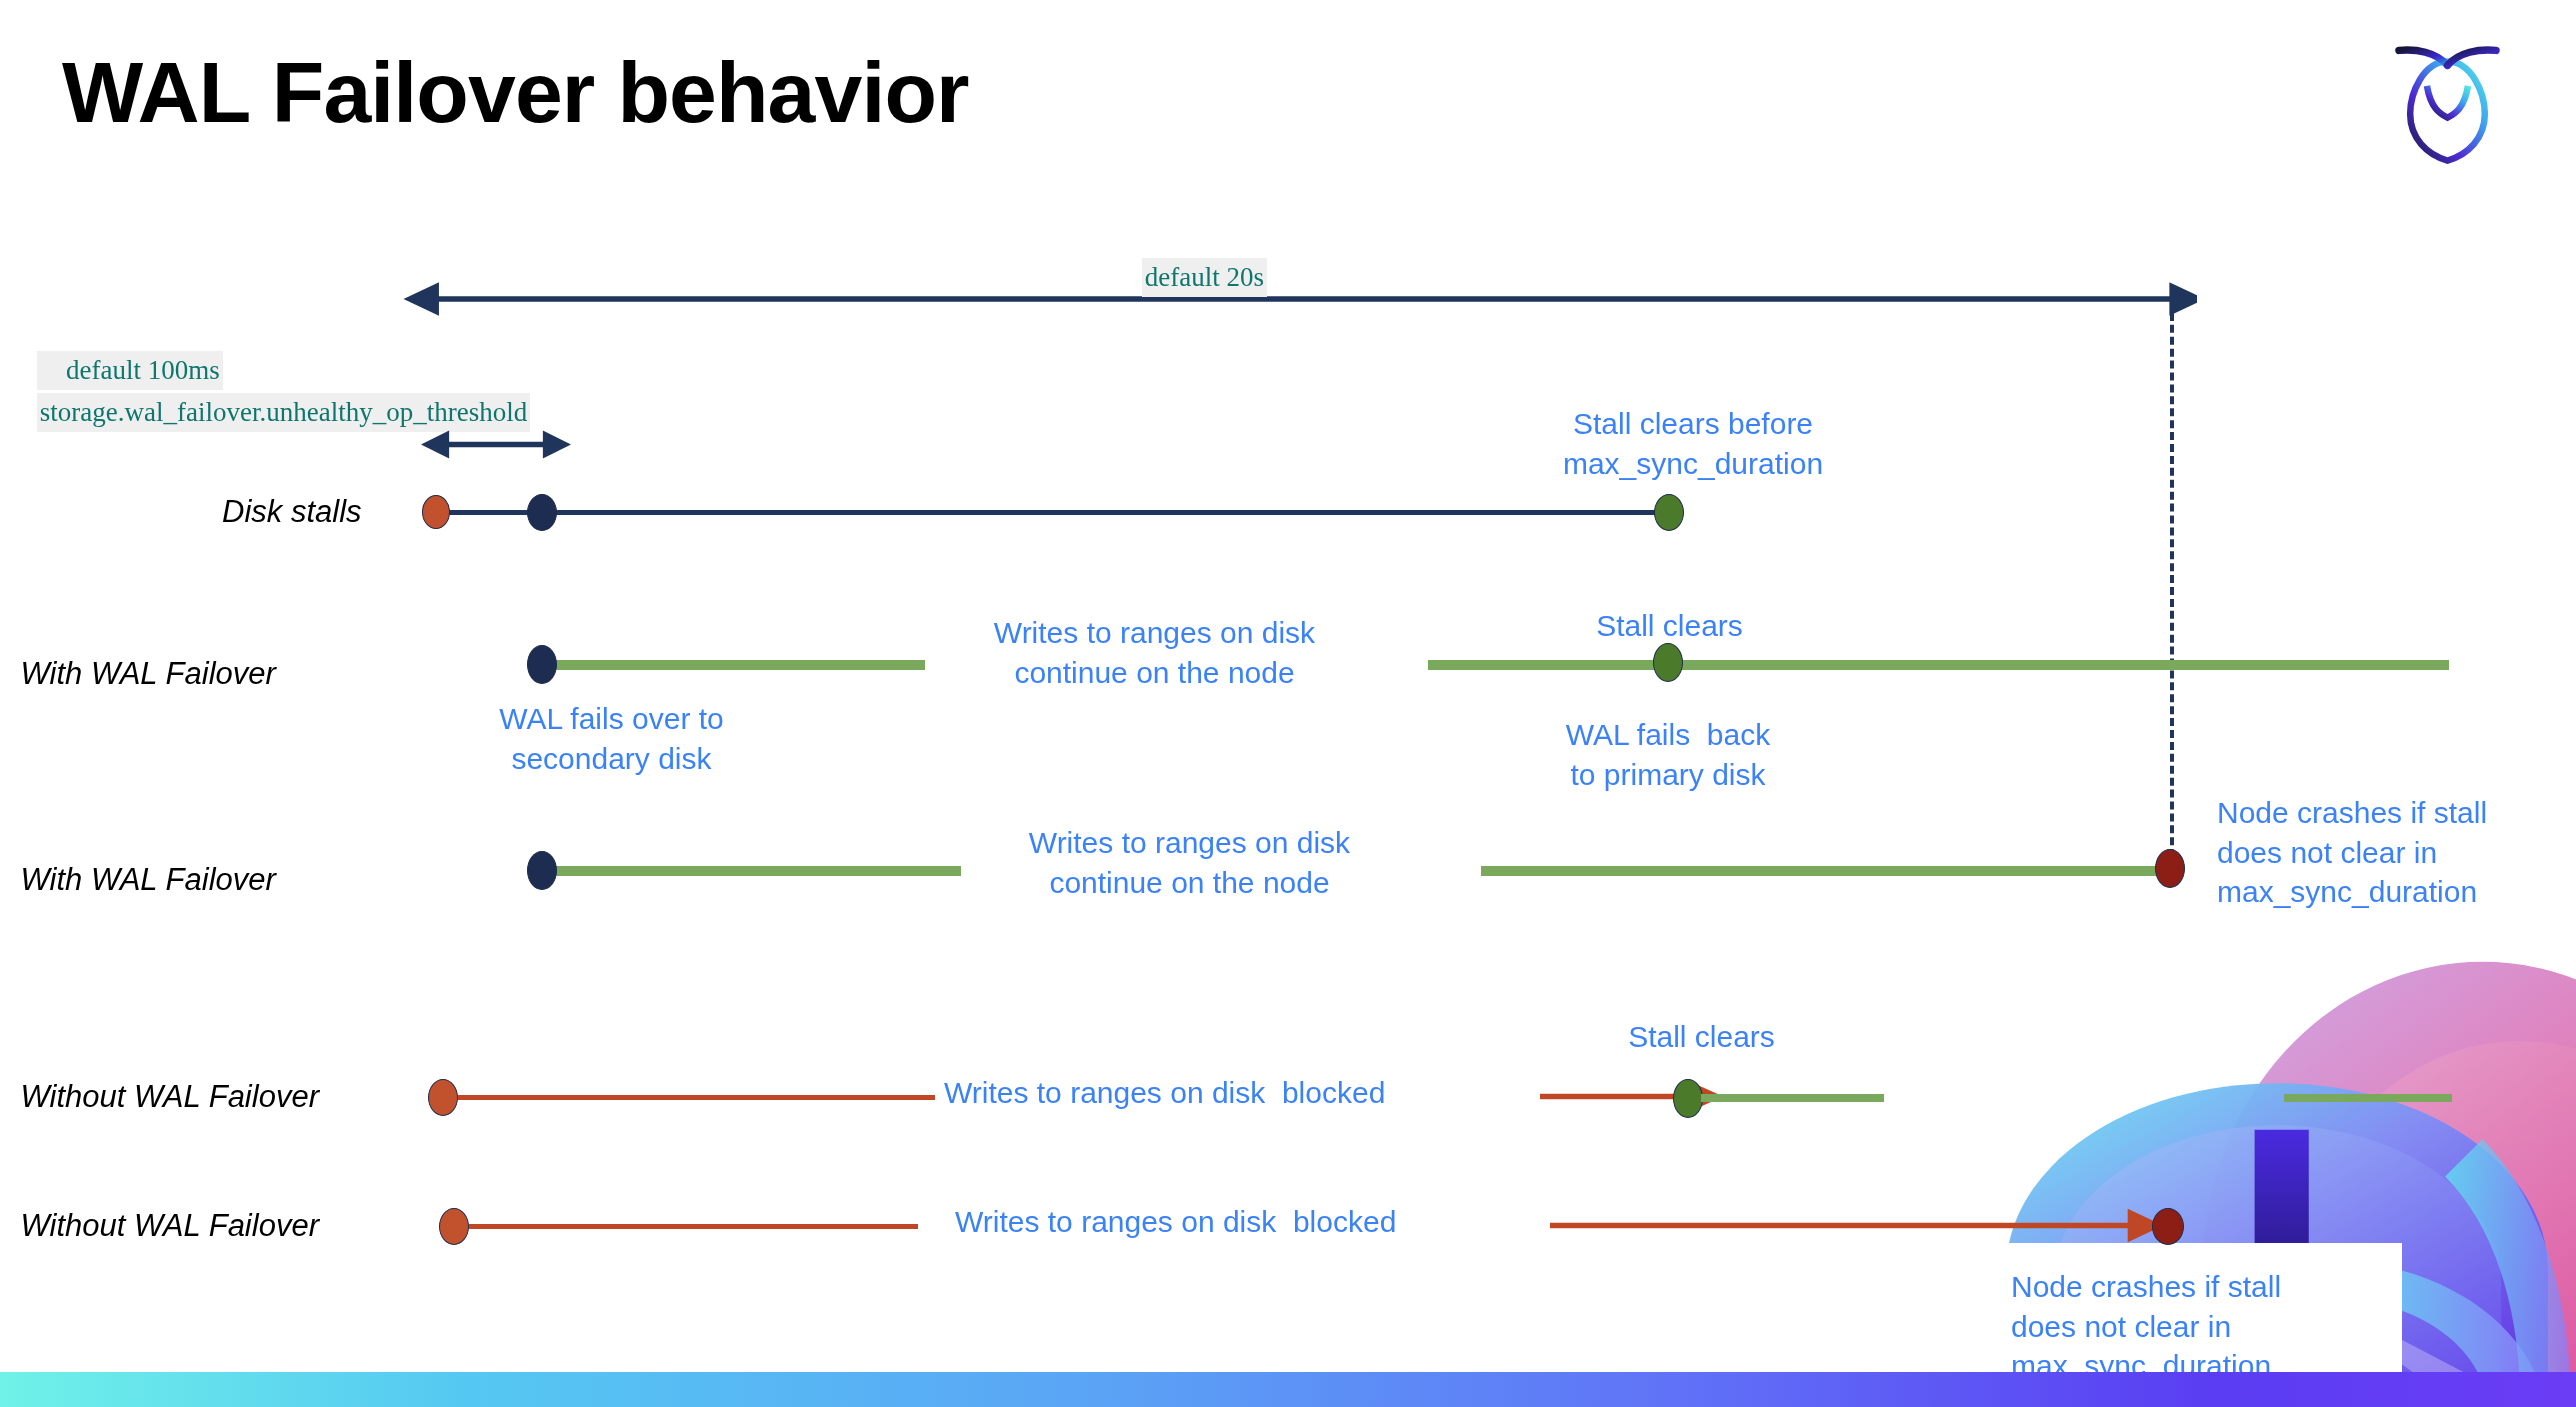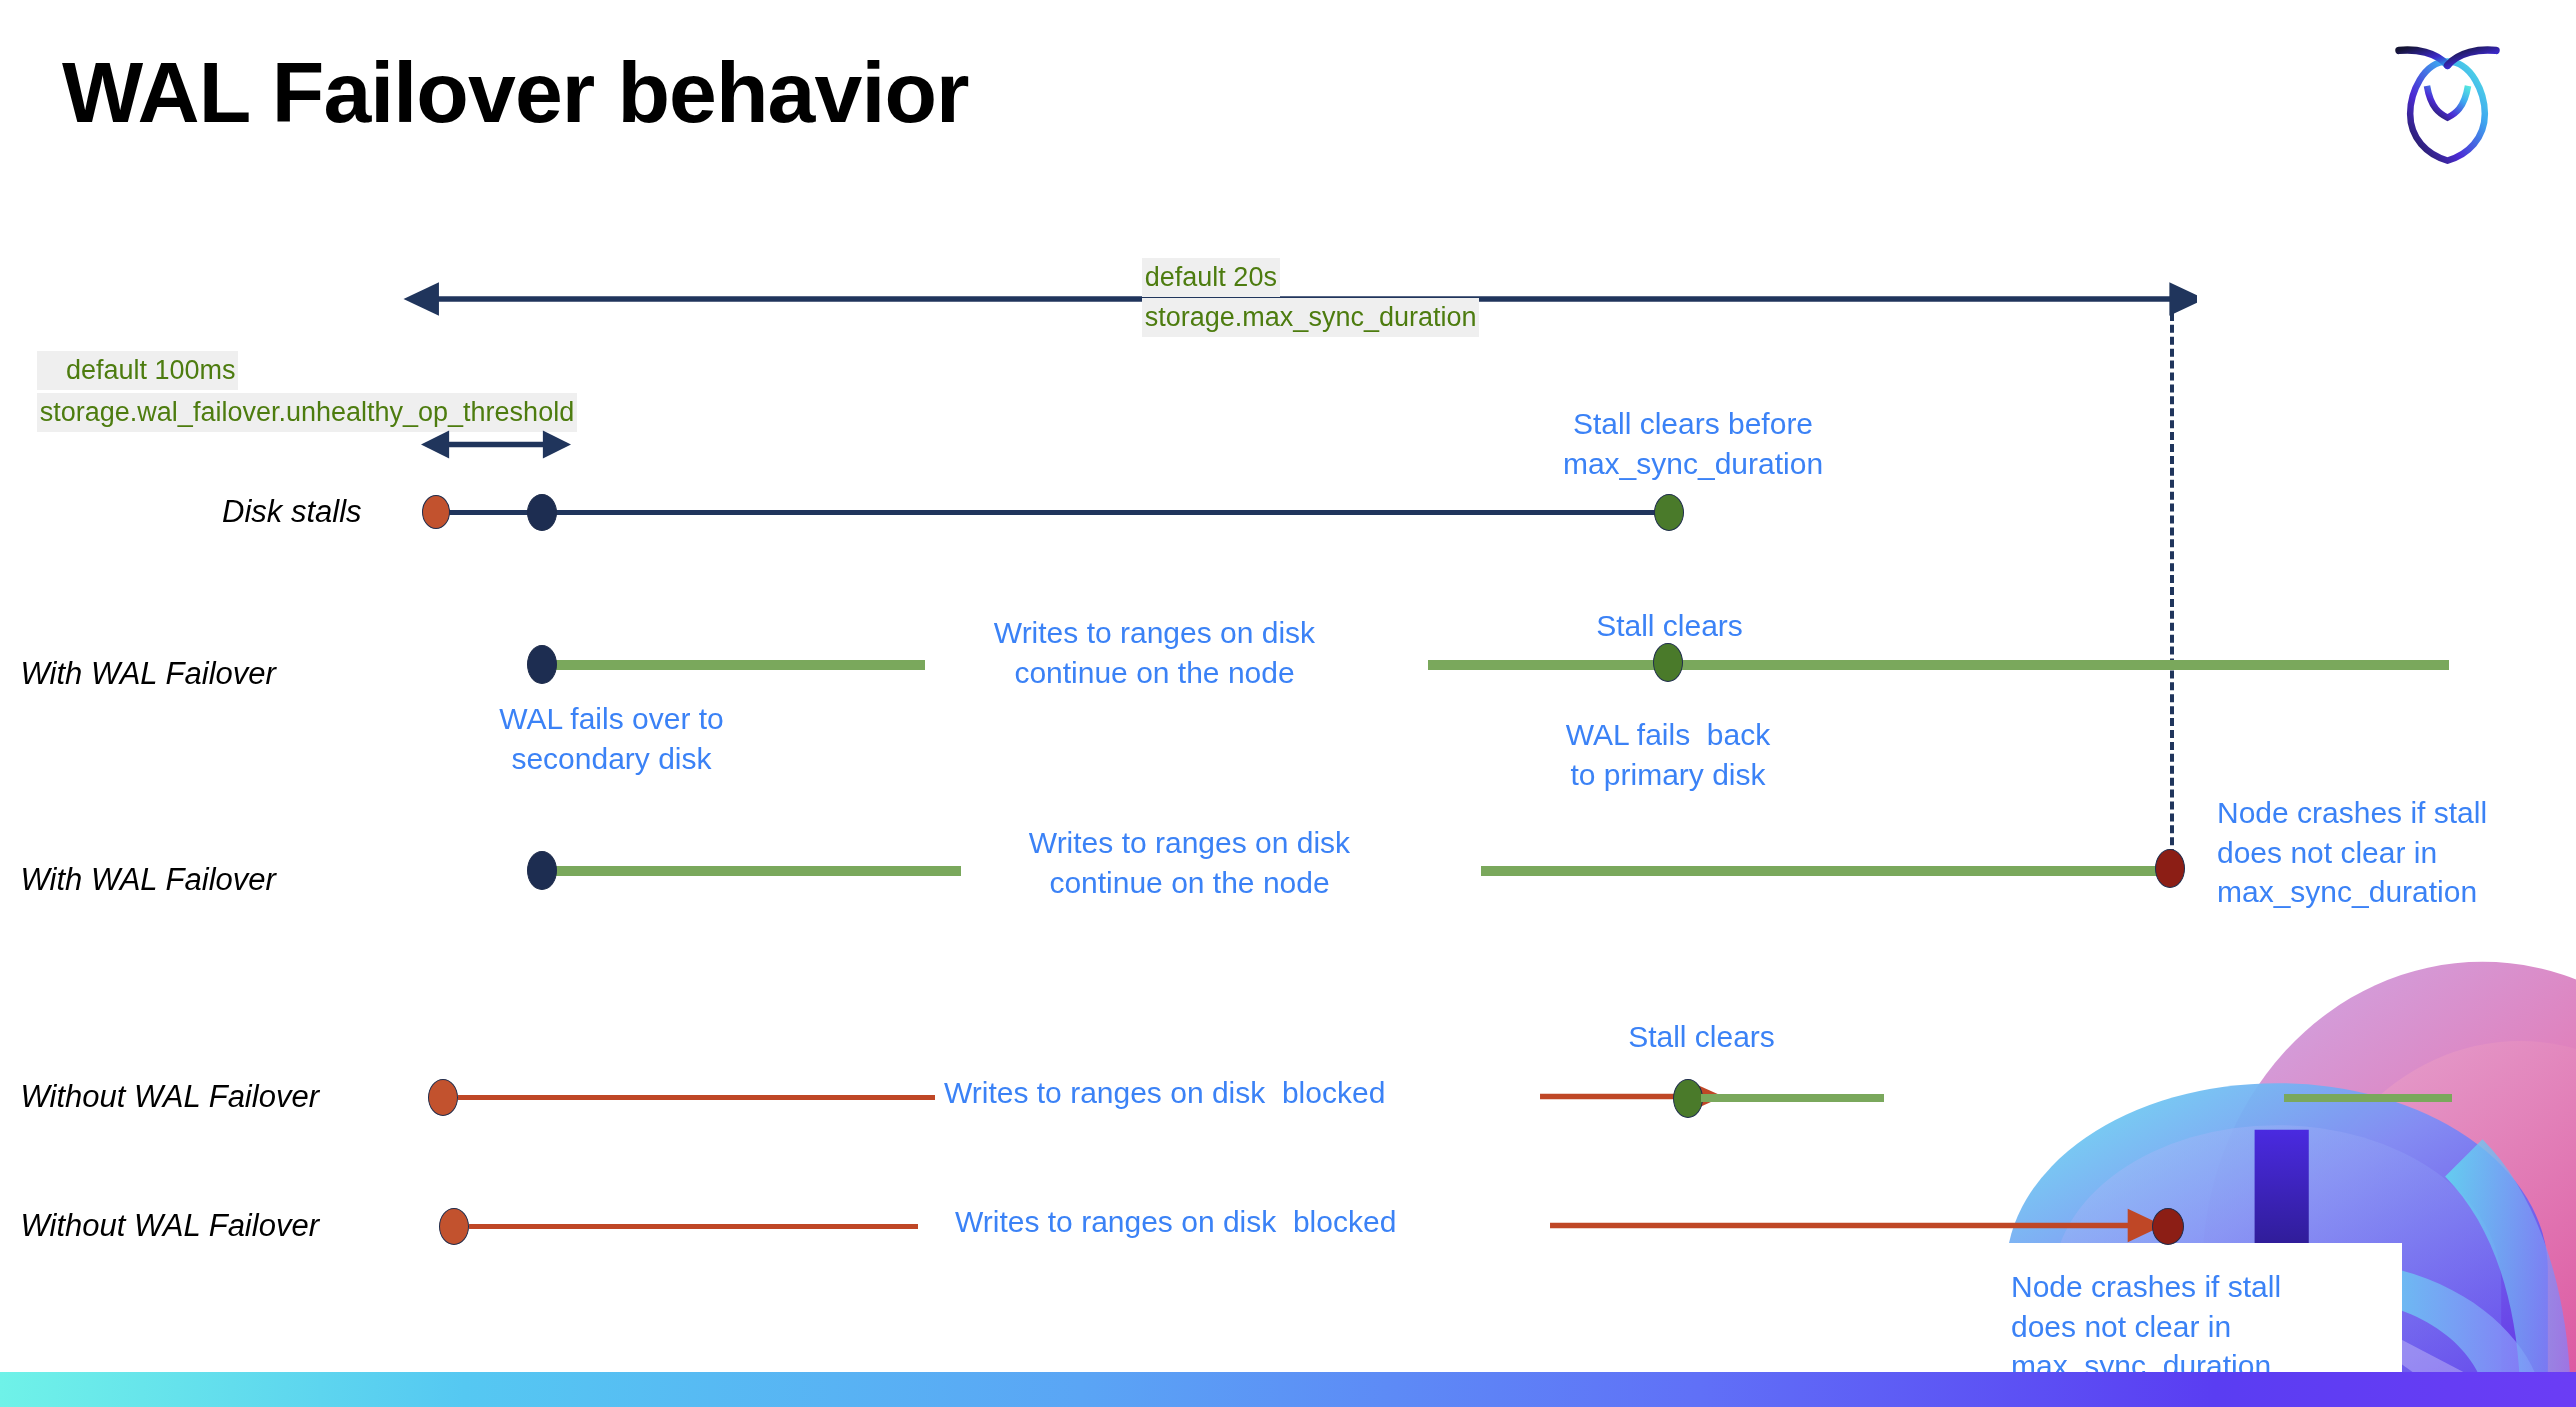--- a/index.html
+++ b/index.html
@@ -75,23 +75,23 @@
     position: absolute;
     font-size: 31px;
     color: #000000;
     white-space: nowrap;
     font-style: italic;
   }
 
   
   .codechip {
     position: absolute;
-    font-family: Liberation Sans, sans-serif;
+    font-family: Liberation Serif, serif;
     font-size: 27px;
-    color: #4d7c0f;
+    color: #0f766e;
     background: #efefef;
     padding: 1.9px 2.8px;
     white-space: pre;
     line-height: 1.32;
   }
 
   
   .seg {
     position: absolute;
     height: 0;
@@ -216,21 +216,20 @@
 
   <div id="callout-card"></div>
 
   <svg style="position:absolute;left:402px;top:271px;width:1795px;height:56px;" viewBox="0 0 1920 60" width="1795" height="56">
     <line x1="30" y1="30" x2="1900" y2="30" stroke="#20355c" stroke-width="6"></line>
     <polygon points="0,30 38,12 38,48" fill="#20355c"></polygon>
     <polygon points="1930,30 1892,12 1892,48" fill="#20355c"></polygon>
   </svg>
 
   <div class="codechip" style="left:1142px; top:258px;">default 20s</div>
-  <div class="codechip" style="left:1142px; top:298px;">storage.max_sync_duration</div>
 
   <div class="codechip" style="left:37px; top:351px;padding-left:29px;">default 100ms</div>
   <div class="codechip" style="left:37px; top:393px;">storage.wal_failover.unhealthy_op_threshold</div>
 
   <svg style="position:absolute;left:421px;top:421px;width:150px;height:47px;" viewBox="0 0 160 50" width="150" height="47">
     <line x1="22" y1="25" x2="138" y2="25" stroke="#20355c" stroke-width="6"></line>
     <polygon points="0,25 30,10 30,40" fill="#20355c"></polygon>
     <polygon points="160,25 130,10 130,40" fill="#20355c"></polygon>
   </svg>
 

